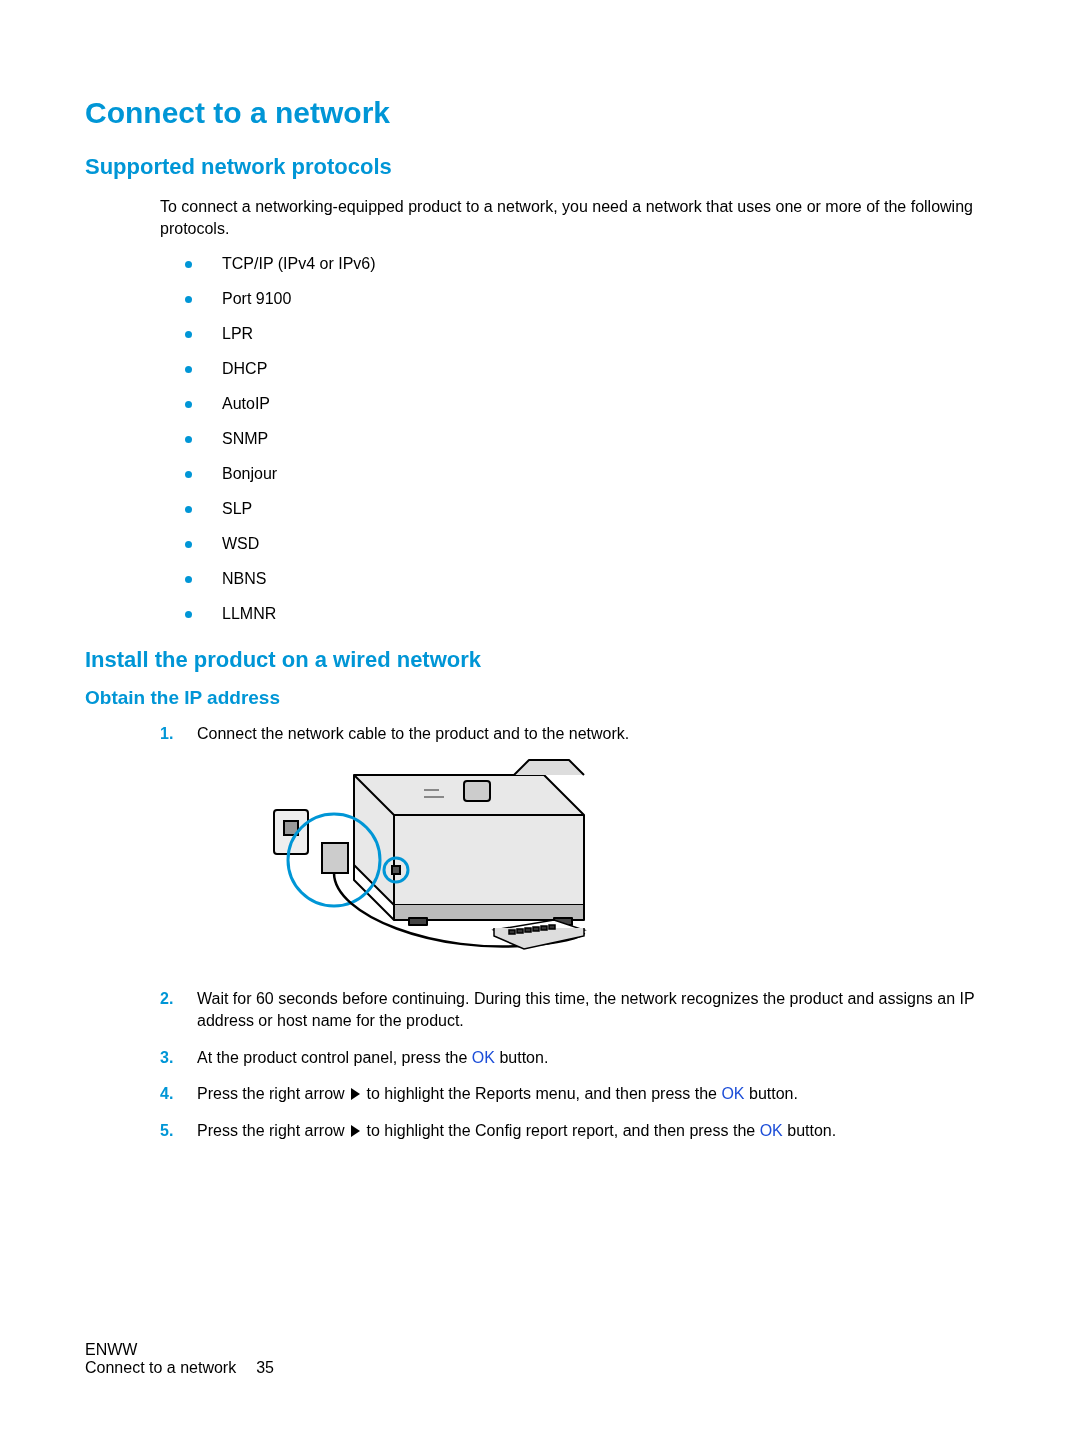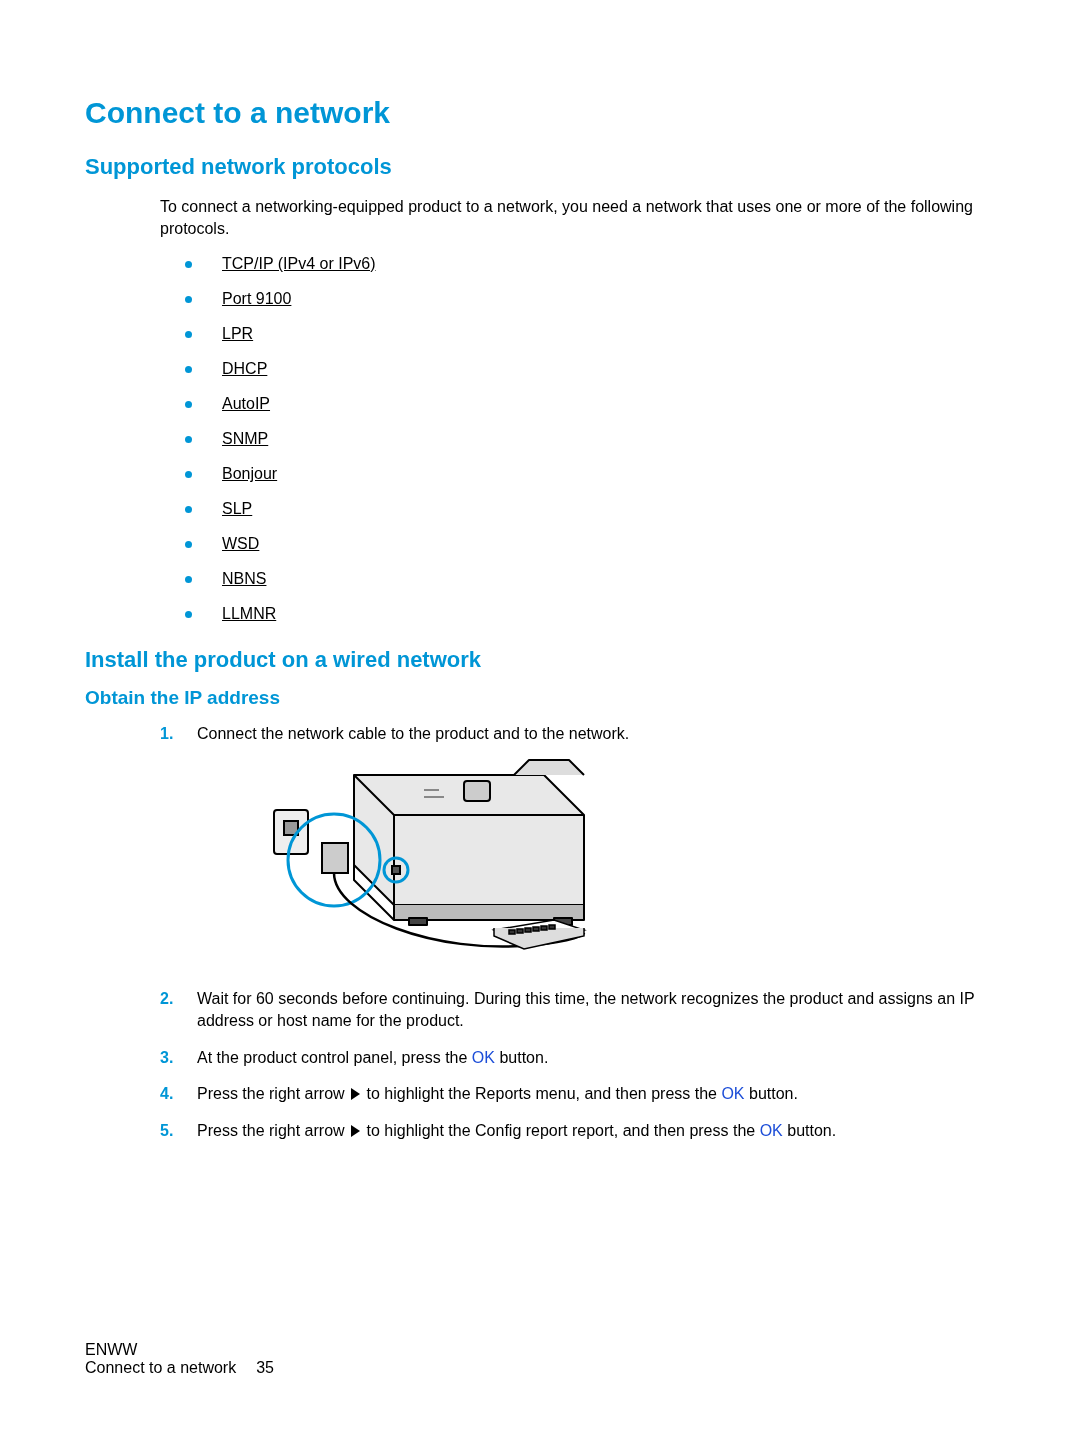--- a/index.html
+++ b/index.html
@@ -34,21 +34,20 @@
       font-size: 16px;
       line-height: 1.35;
       margin-left: 75px;
       margin-bottom: 16px;
       margin-top: 16px;
     }
     .bullets {
       list-style: none;
       margin-left: 100px;
       margin-bottom: 24px;
-      text-decoration: underline;
     }
     .bullets li {
       font-size: 16px;
       margin-bottom: 17px;
       position: relative;
       padding-left: 37px;
     }
     .bullets li::before {
       content: '';
       position: absolute;

